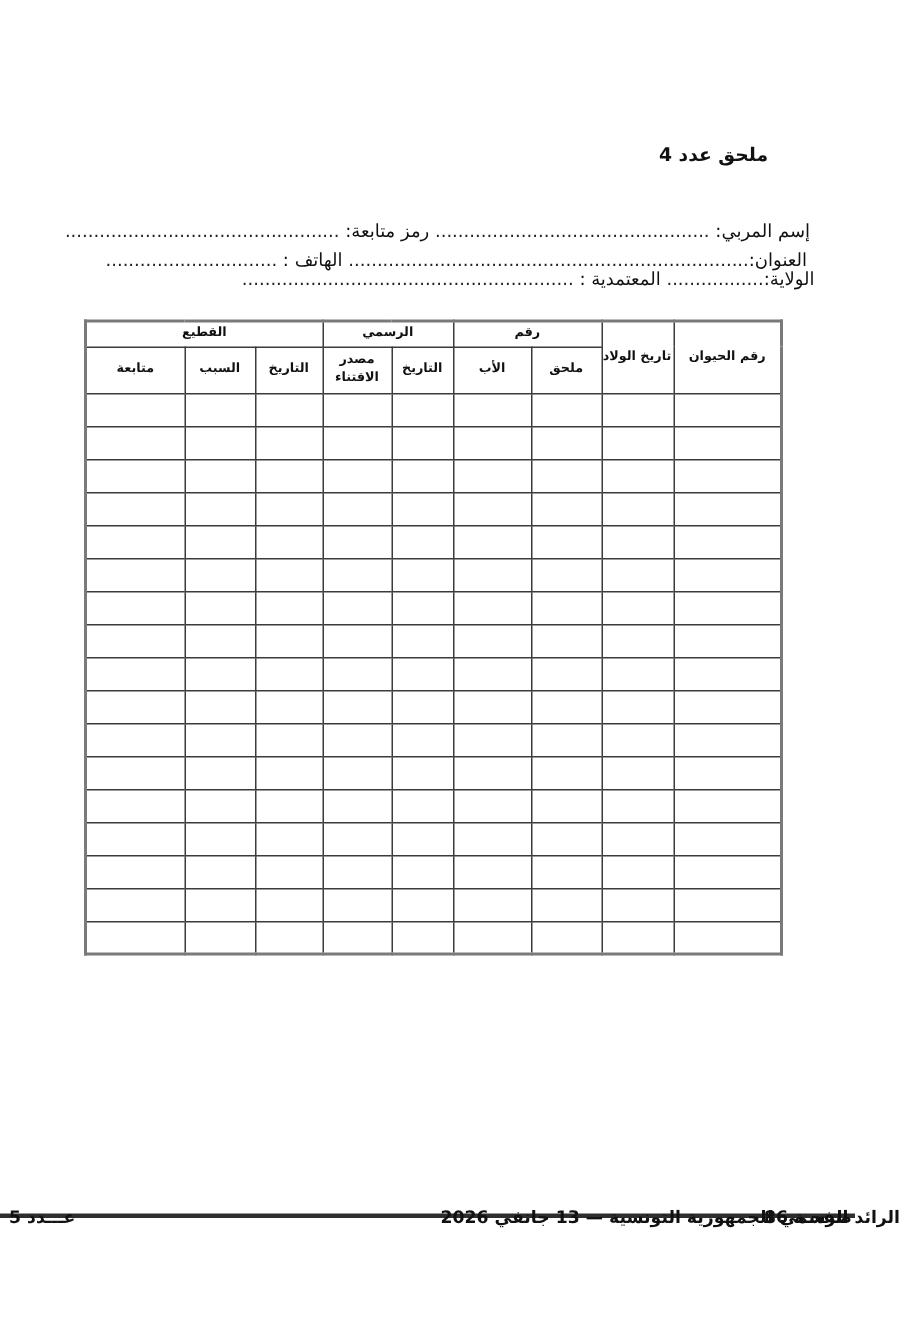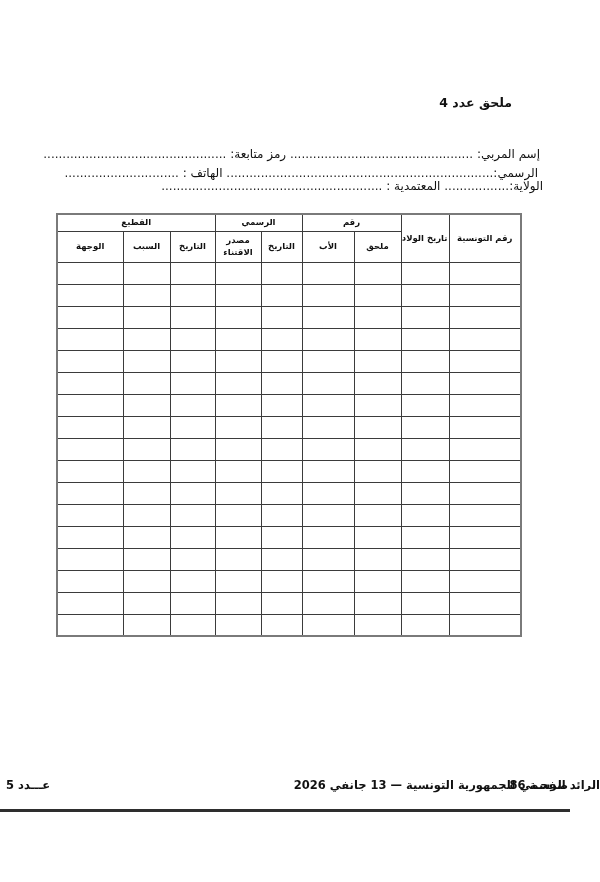--- a/index.html
+++ b/index.html
@@ -61,21 +61,21 @@
   .register-table .sub-row th { height: 31px; }
   .register-table td { height: 22px; }
   .register-table th.nowrap { white-space: nowrap; }
 
   .footer-rule {
     position: absolute; top: 809px; left: 0;
     width: 570px; height: 2.5px;
     background: #2e2e2e;
   }
   .footer-text {
-    position: absolute; top: 778px;
+    position: absolute; top: 804px;
     font-size: 11.5px; font-weight: bold;
     white-space: nowrap;
     direction: rtl;
   }
   .footer-page { right: 32px; }
   .footer-center { left: 0; width: 100%; text-align: right; }
   .footer-issue { left: 6px; }
 </style>
 </head>
 <body>
@@ -83,55 +83,55 @@
 <div class="page">
 
   <div class="annex">ملحق عدد 4</div>
 
 
   <div class="form-line line-1">
     <span>إسم المربي: </span><span class="dots">................................................</span><span> رمز متابعة: </span><span class="dots">................................................</span>
   </div>
 
   <div class="form-line line-2">
-    <span>الرسمي:</span><span class="dots">......................................................................</span><span> الهاتف : </span><span class="dots">..............................</span>
+    <span>العنوان:</span><span class="dots">......................................................................</span><span> الهاتف : </span><span class="dots">..............................</span>
   </div>
 
   <div class="form-line line-3">
     <span>الولاية:</span><span class="dots">.................</span><span> المعتمدية : </span><span class="dots">..........................................................</span>
   </div>
 
   <table class="register-table">
     <colgroup>
       <col style="width:72px">
         <col style="width:48px">
         <col style="width:47px">
       <col style="width:52px">
         <col style="width:41px">
         <col style="width:46px">
       <col style="width:45px">
         <col style="width:47px">
         <col style="width:66px">
     </colgroup>
     <thead>
       <tr class="group-row">
-        <th rowspan="2" class="nowrap">رقم التونسية</th>
+        <th rowspan="2" class="nowrap">رقم الحيوان</th>
         <th rowspan="2" class="nowrap">تاريخ الولادة</th>
         <th colspan="2">رقم</th>
         <th colspan="2">الرسمي</th>
         <th colspan="3">القطيع</th>
       </tr>
       <tr class="sub-row">
         <th>ملحق</th>
         <th>الأب</th>
         <th>التاريخ</th>
         <th>مصدر الاقتناء</th>
         <th>التاريخ</th>
         <th>السبب</th>
-        <th>الوجهة</th>
+        <th>متابعة</th>
       </tr>
     </thead>
     <tbody>
         <tr>
           <td></td>
           <td></td>
           <td></td>
           <td></td>
           <td></td>
           <td></td>

